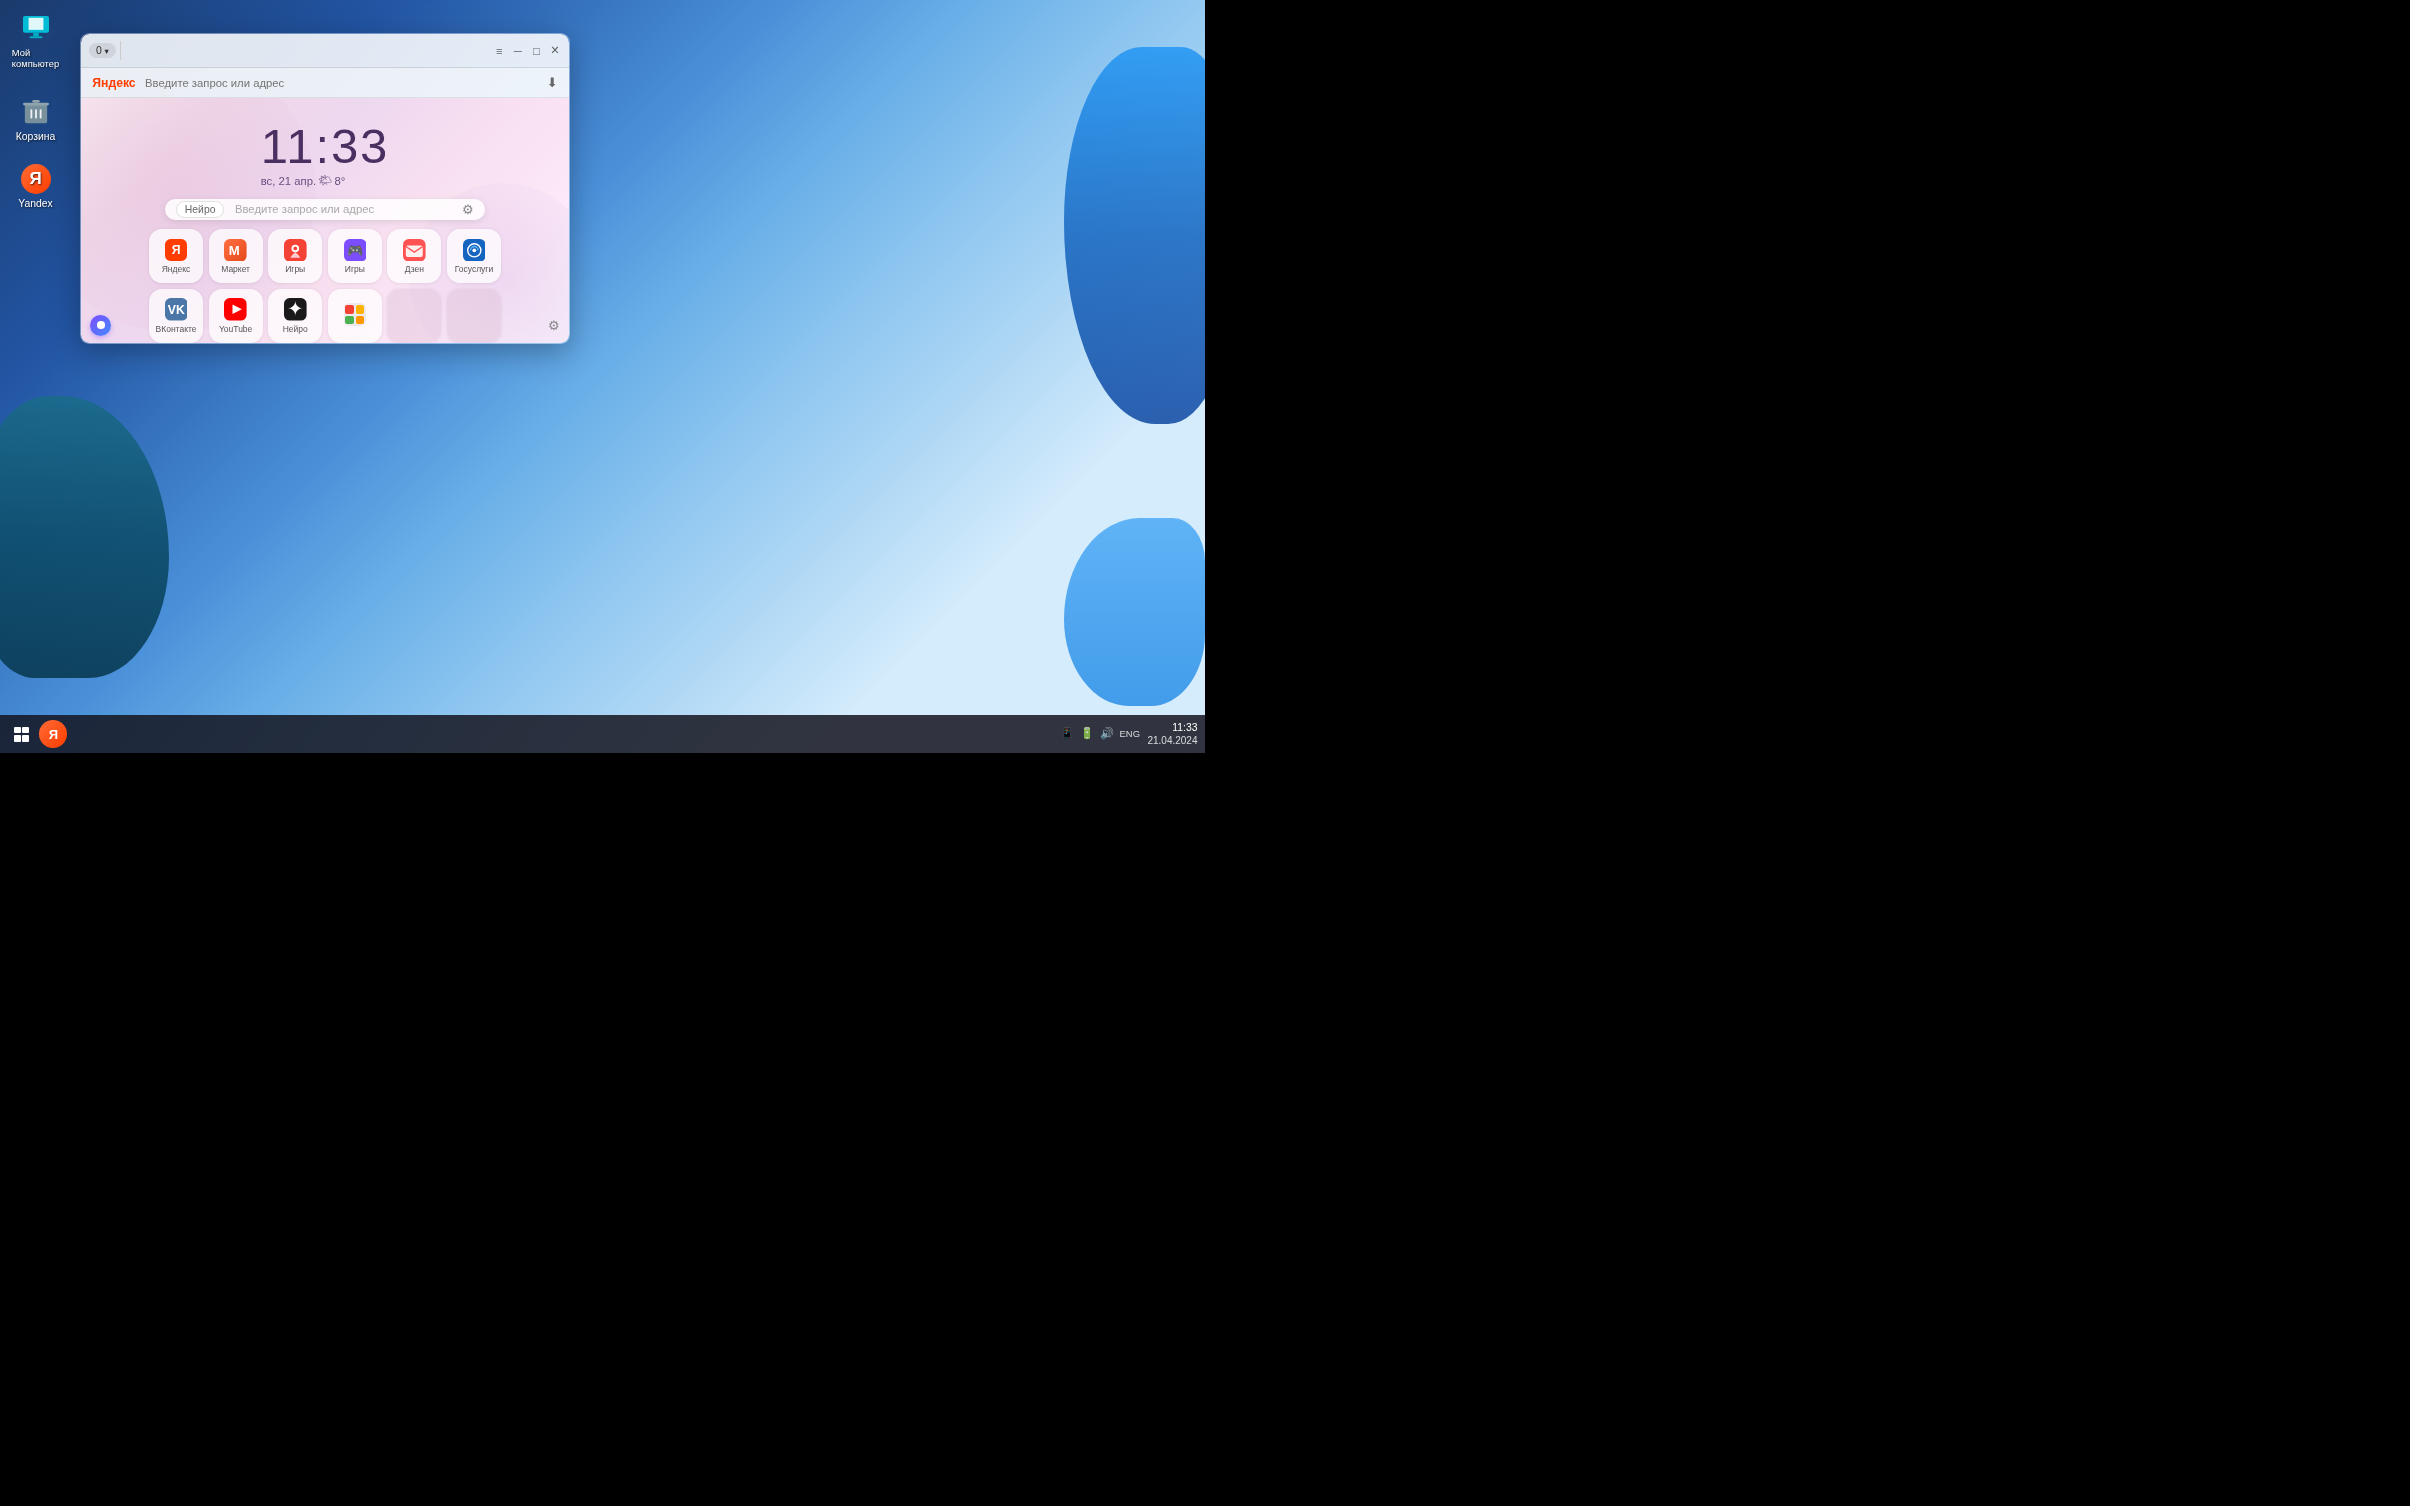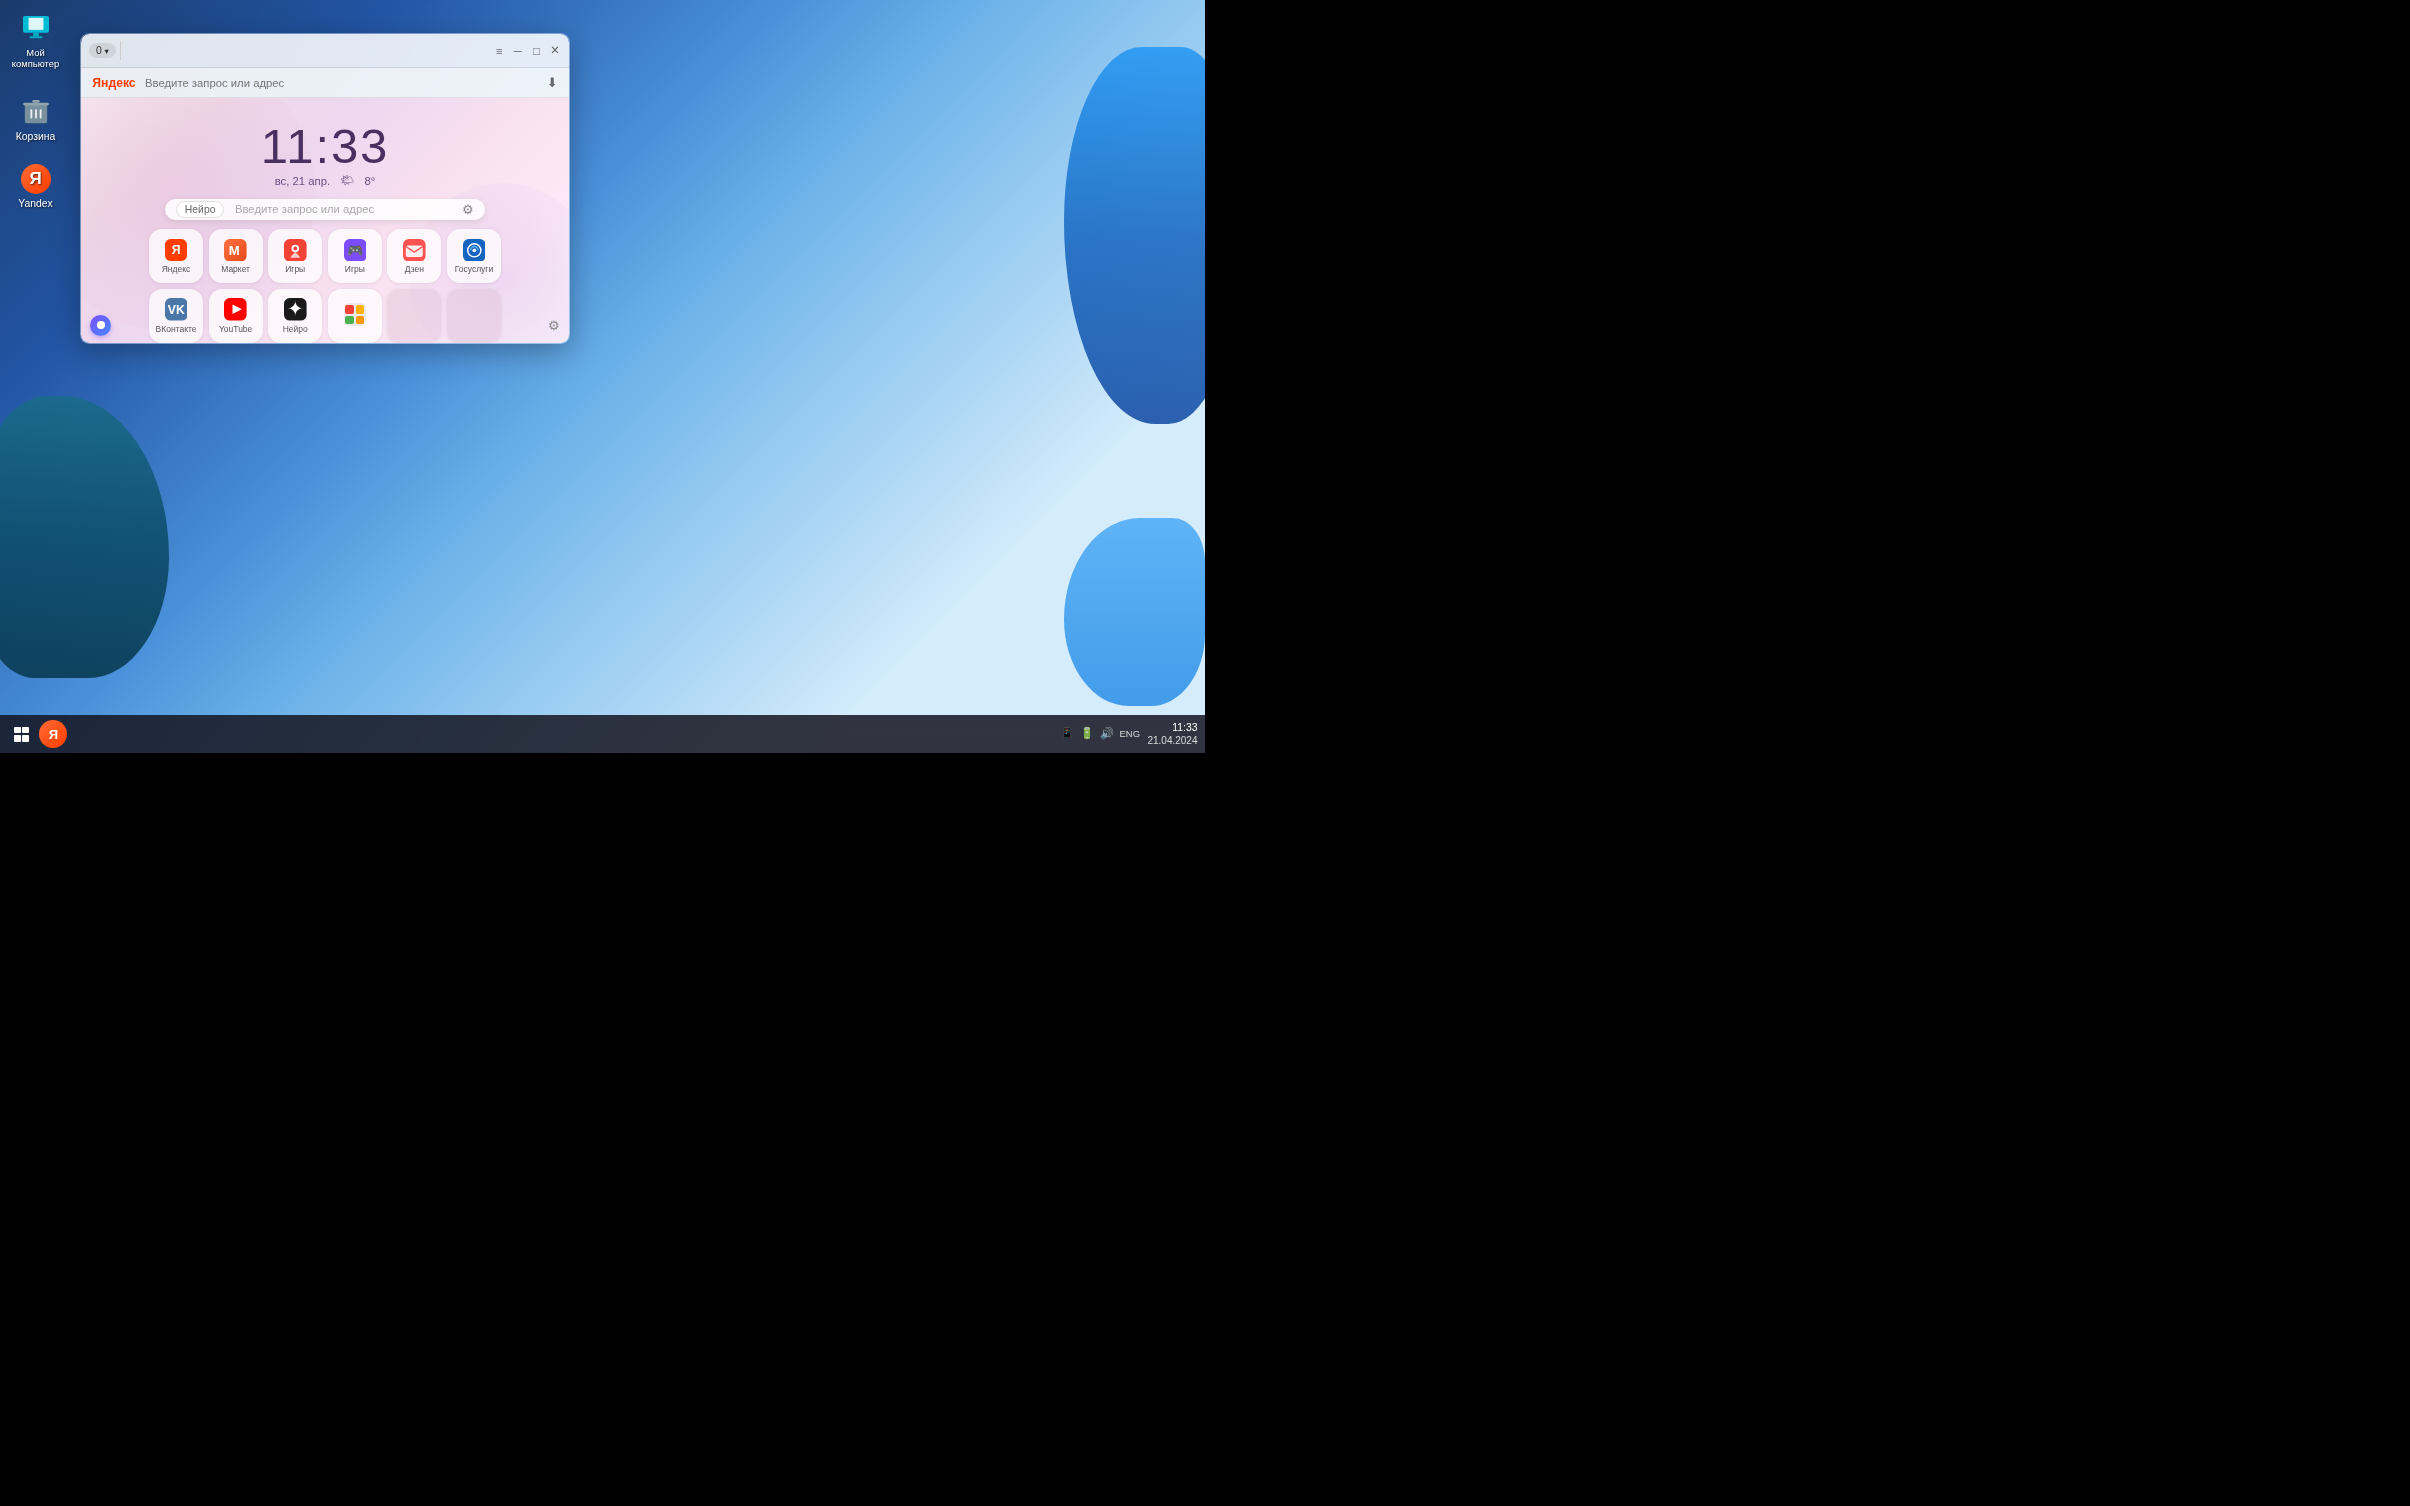--- a/index.html
+++ b/index.html
@@ -232,22 +232,22 @@
       letter-spacing: 1.9px;
       line-height: 1;
     }
 
     .clock-date {
       font-size: 11.3px;
       color: #6a5080;
       margin-top: 3.8px;
       display: flex;
       align-items: center;
-      justify-content: center;
-      gap: 10px;
+      justify-content: flex-start;
+      gap: 2px;
     }
 
     .weather-icon {
       font-size: 11.3px;
     }
 
     
     .search-bar {
       z-index: 2;
       margin-top: 11.3px;
@@ -476,21 +476,21 @@
 
   <div class="desktop-icon" id="icon-computer">
     <div class="icon-img">
       <svg width="30" height="26" viewBox="0 0 32 28">
         <rect x="2" y="1" width="28" height="18" rx="2" fill="#00bcd4"></rect>
         <rect x="8" y="3" width="16" height="13" fill="#e0f7fa"></rect>
         <rect x="13" y="19" width="6" height="4" fill="#00acc1"></rect>
         <rect x="9" y="23" width="14" height="2" rx="1" fill="#00acc1"></rect>
       </svg>
     </div>
-    <span style="font-size:9.4px;white-space:pre-line;text-align:center;">Мой
+    <span style="font-size:9.4px;white-space:pre-line;text-align:left;">Мой
 компьютер</span>
   </div>
 
   <div class="desktop-icon" id="icon-trash">
     <div class="icon-img">
       <svg width="26" height="28" viewBox="0 0 28 30">
         <rect x="2" y="7" width="24" height="20" rx="2" fill="#78909c"></rect>
         <rect x="8" y="12" width="2" height="10" rx="1" fill="#eceff1"></rect>
         <rect x="13" y="12" width="2" height="10" rx="1" fill="#eceff1"></rect>
         <rect x="18" y="12" width="2" height="10" rx="1" fill="#eceff1"></rect>

